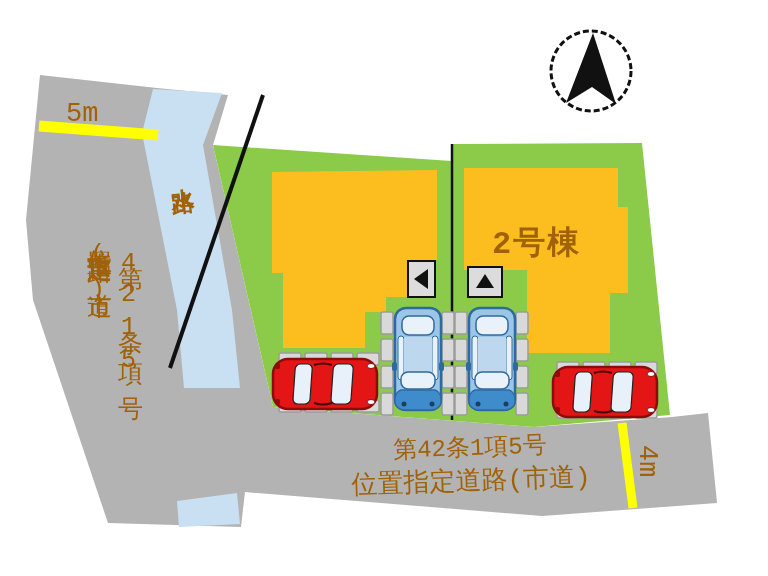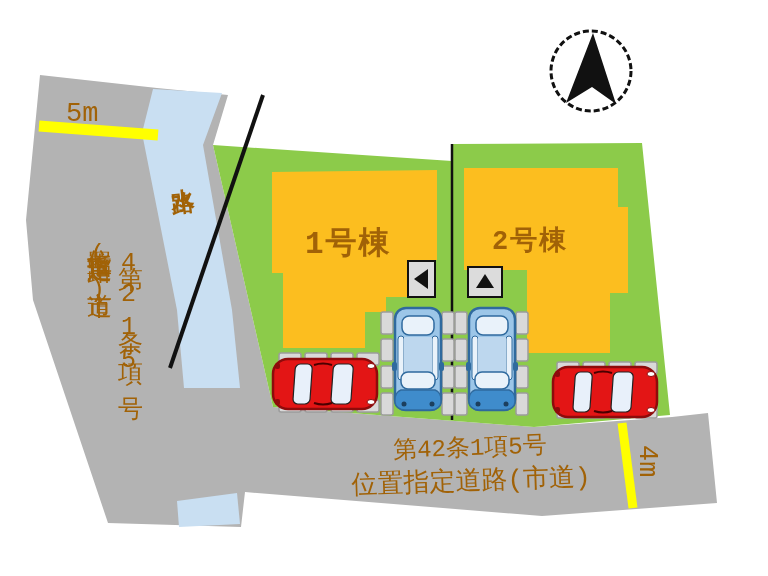--- a/index.html
+++ b/index.html
@@ -20,21 +20,21 @@
   .dash{fill:#d9d9d9;stroke:#9c9c9c;stroke-width:1.5;}
   .garage{fill:#dcdcdc;stroke:#111;stroke-width:2;}
   .tri{fill:#111;}
   
   .lbl{position:absolute;white-space:nowrap;line-height:1.05;}
   .lbl-5m{left:66px;top:100px;font-size:27px;}
   .lbl-wire{left:270px;top:110px;font-size:19px;}
   .lbl-suiro{left:166px;top:170px;font-size:23px;font-weight:bold;
     writing-mode:vertical-rl;text-orientation:upright;transform:rotate(-6deg);letter-spacing:3px;}
   .lbl-b1{left:305px;top:229px;font-size:31px;font-weight:bold;letter-spacing:2px;}
-  .lbl-b2{left:492px;top:228px;font-size:27px;font-weight:bold;letter-spacing:2px;}
+  .lbl-b2{left:492px;top:228px;font-size:32px;font-weight:bold;letter-spacing:2px;}
   .vcol{position:absolute;writing-mode:vertical-rl;text-orientation:upright;
     font-size:25px;letter-spacing:2px;white-space:nowrap;}
   .vcol-1{left:112px;top:247px;}
   .vcol-2{left:81px;top:229px;}
   .bottom-road-label{position:absolute;left:348px;top:431px;width:245px;
     text-align:center;transform:rotate(-2deg);}
   .bottom-road-label .l1{font-size:24px;}
   .bottom-road-label .l2{font-size:26px;}
   .lbl-4m{left:661px;top:445px;font-size:27px;transform:rotate(90deg);transform-origin:0 0;}
 </style>
@@ -157,21 +157,20 @@
       <circle cx="591" cy="71" r="40" fill="none" stroke="#111" stroke-width="3" stroke-dasharray="6 3"></circle>
       <polygon fill="#111" points="593,33 616,104 592,87 566,103"></polygon>
     </g>
   </svg>
 
   <div class="lbl lbl-5m">5m</div>
 
 
   <div class="lbl lbl-suiro">水路</div>
 
-  <div class="lbl lbl-b1">1号棟</div>
 
   <div class="lbl lbl-b2">2号棟</div>
 
   <div class="vcol vcol-1">第42条1項5号</div>
   <div class="vcol vcol-2">位置指定道路(市道)</div>
 
   <div class="bottom-road-label">
     <div class="l1">第42条1項5号</div>
     <div class="l2">位置指定道路(市道)</div>
   </div>

